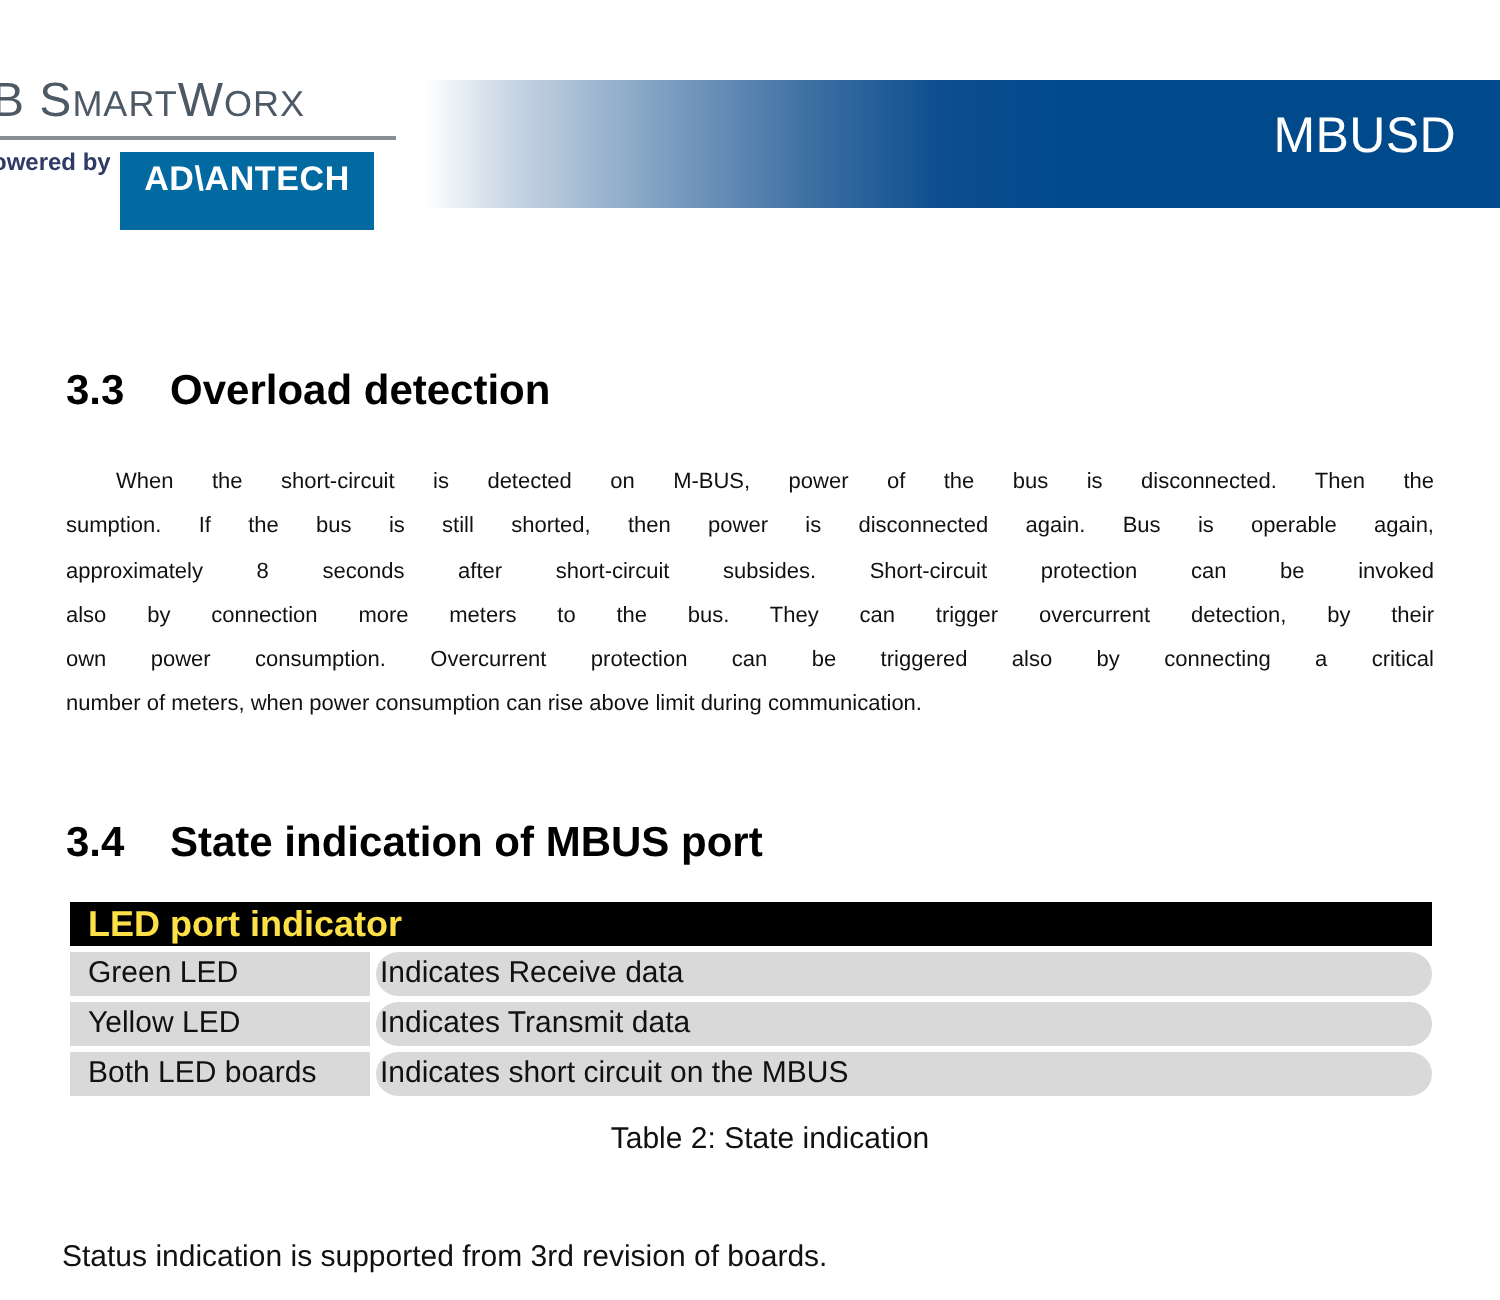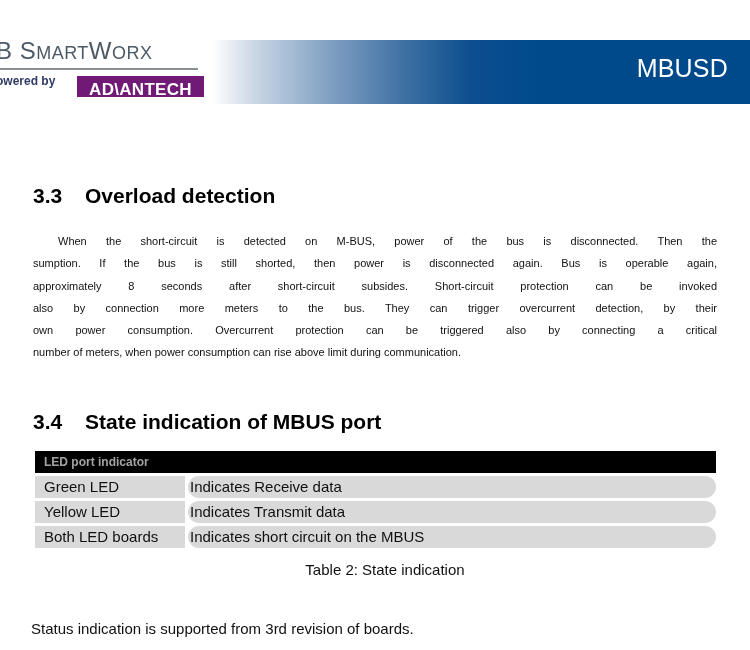--- a/index.html
+++ b/index.html
@@ -63,23 +63,23 @@
     .powered-by {
       position: absolute;
       left: -4px; top: 74px;
       font-size: 12px;
       font-weight: bold;
       color: #2f3a66;
       white-space: nowrap;
     }
     .advantech {
       position: absolute;
-      left: 77px; top: 76px;
-      width: 127px; height: 21px;
-      background: #701a75;
+      left: 60px; top: 76px;
+      width: 127px; height: 39px;
+      background: #0369a1;
       color: #ffffff;
       font-weight: bold;
       font-size: 17px;
       line-height: 27px;
       text-align: center;
       letter-spacing: 0.3px;
     }
     
     .section-heading {
       position: absolute;
@@ -118,23 +118,23 @@
     .led-table {
       position: absolute;
       left: 35px; top: 451px;
       width: 681px;
       border-collapse: separate;
       border-spacing: 0;
     }
     .led-table .thead {
       height: 22px;
       background: #000000;
-      color: #a3a3a3;
-      font-weight: bold;
-      font-size: 12px;
+      color: #fde047;
+      font-weight: bold;
+      font-size: 18px;
       line-height: 22px;
       padding-left: 9px;
       margin-bottom: 3px;
     }
     .led-table .row {
       display: flex;
       height: 22px;
       margin-bottom: 3px;
     }
     .led-table .cell {

